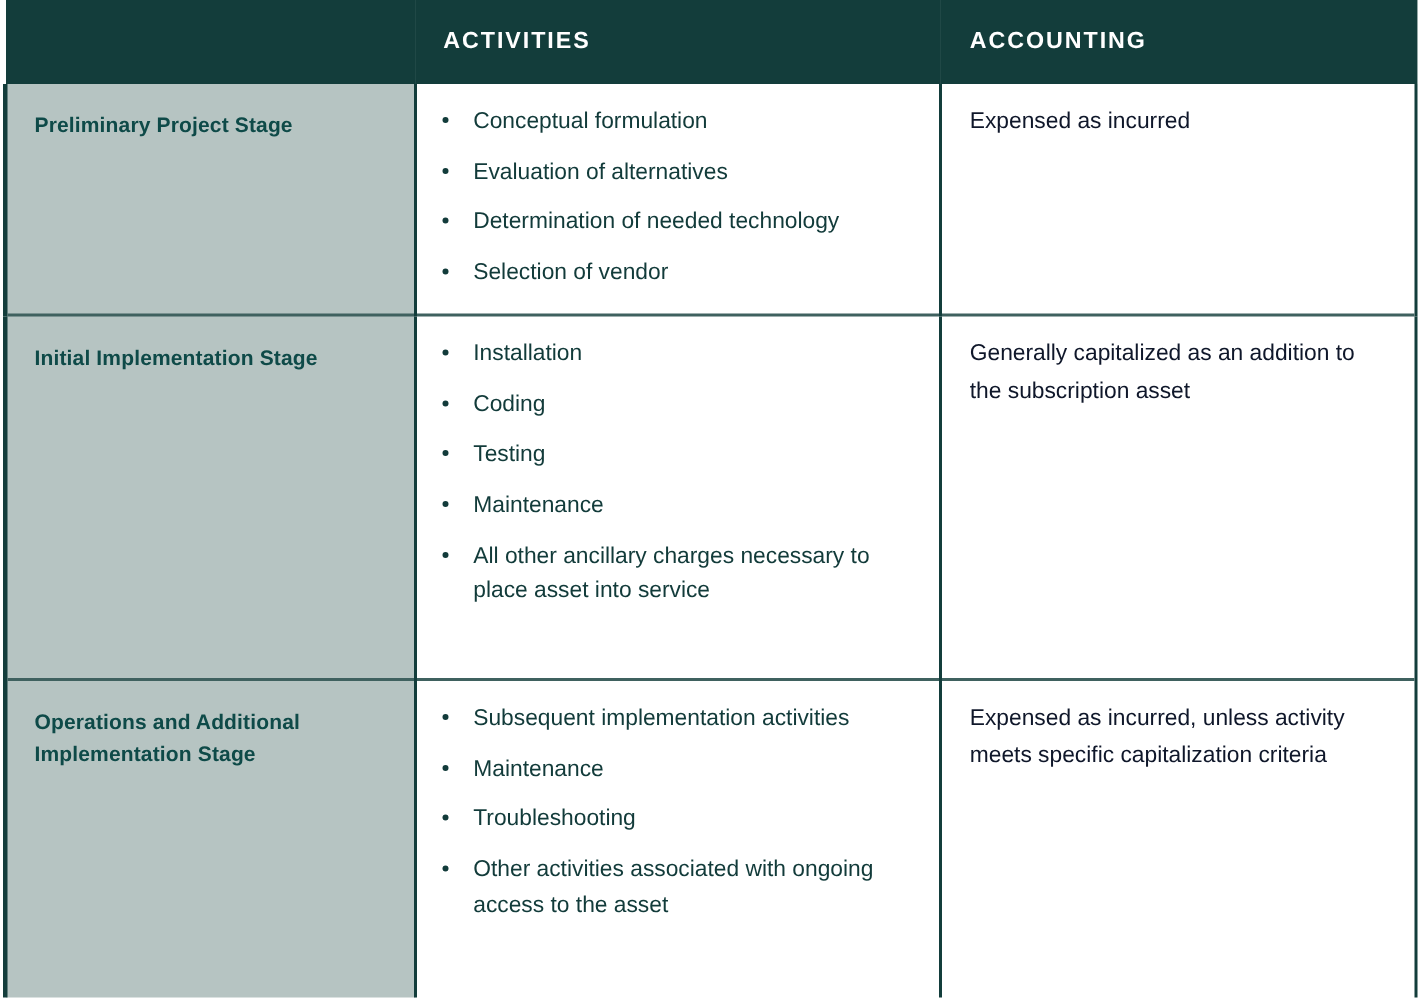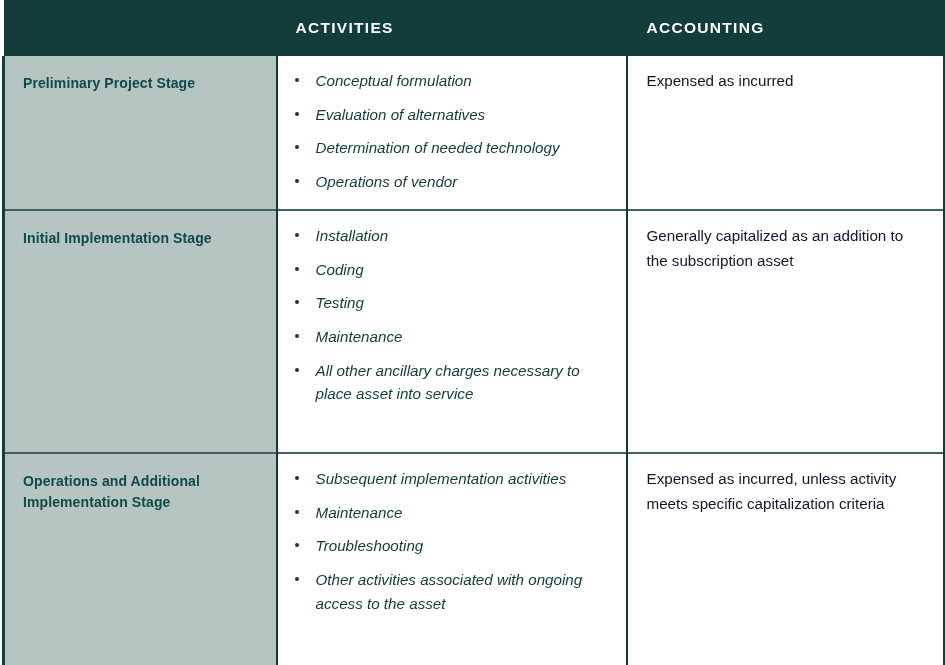--- a/index.html
+++ b/index.html
@@ -94,21 +94,20 @@
     margin: 0;
     padding: 0;
   }
   ul.bullets li {
     position: relative;
     padding-left: 22px;
     margin: 0 0 10px 0;
     color: #123B3A;
     font-size: 15.2px;
     line-height: 1.55;
-    font-style: italic;
   }
   ul.bullets li:last-child { margin-bottom: 0; }
   ul.bullets li::before {
     content: "";
     position: absolute;
     left: 1px;
     top: 9px;
     width: 4px;
     height: 4px;
     border-radius: 50%;
@@ -153,21 +152,21 @@
 
       <tr class="data-row row-0">
         <td class="stage-cell">
           <div class="stage-label">Preliminary Project Stage</div>
         </td>
         <td class="activities-cell">
           <ul class="bullets">
             <li>Conceptual formulation</li>
             <li>Evaluation of alternatives</li>
             <li>Determination of needed technology</li>
-            <li>Operations of vendor</li>
+            <li>Selection of vendor</li>
           </ul>
         </td>
         <td class="accounting-cell">
           <div class="accounting-text">Expensed as incurred</div>
         </td>
       </tr>
 
       <tr class="data-row row-1">
         <td class="stage-cell">
           <div class="stage-label">Initial Implementation Stage</div>

